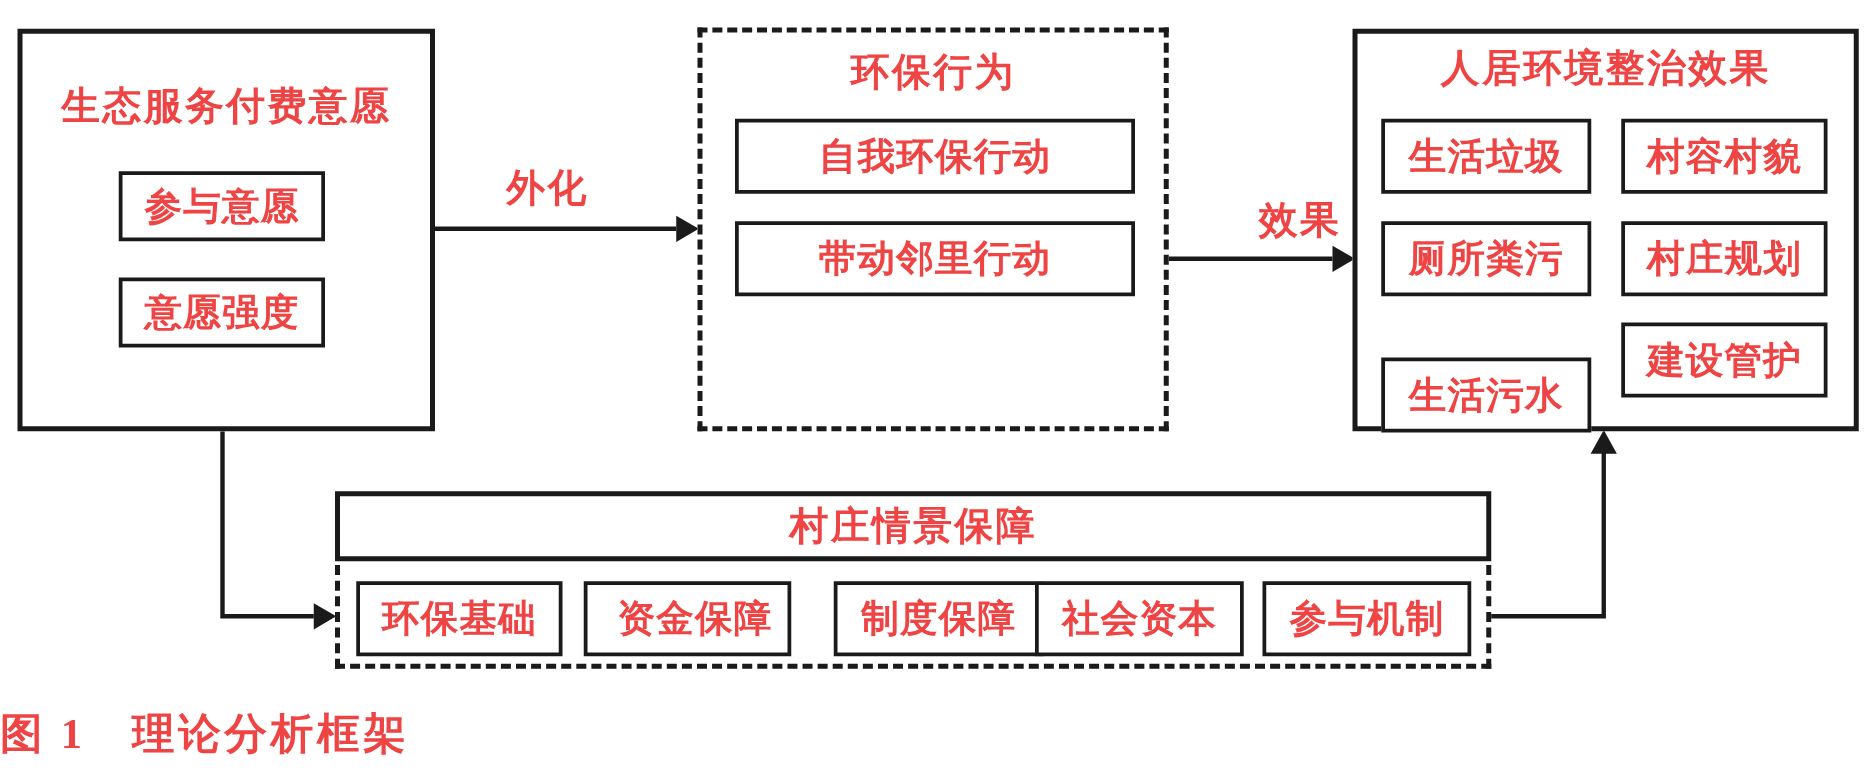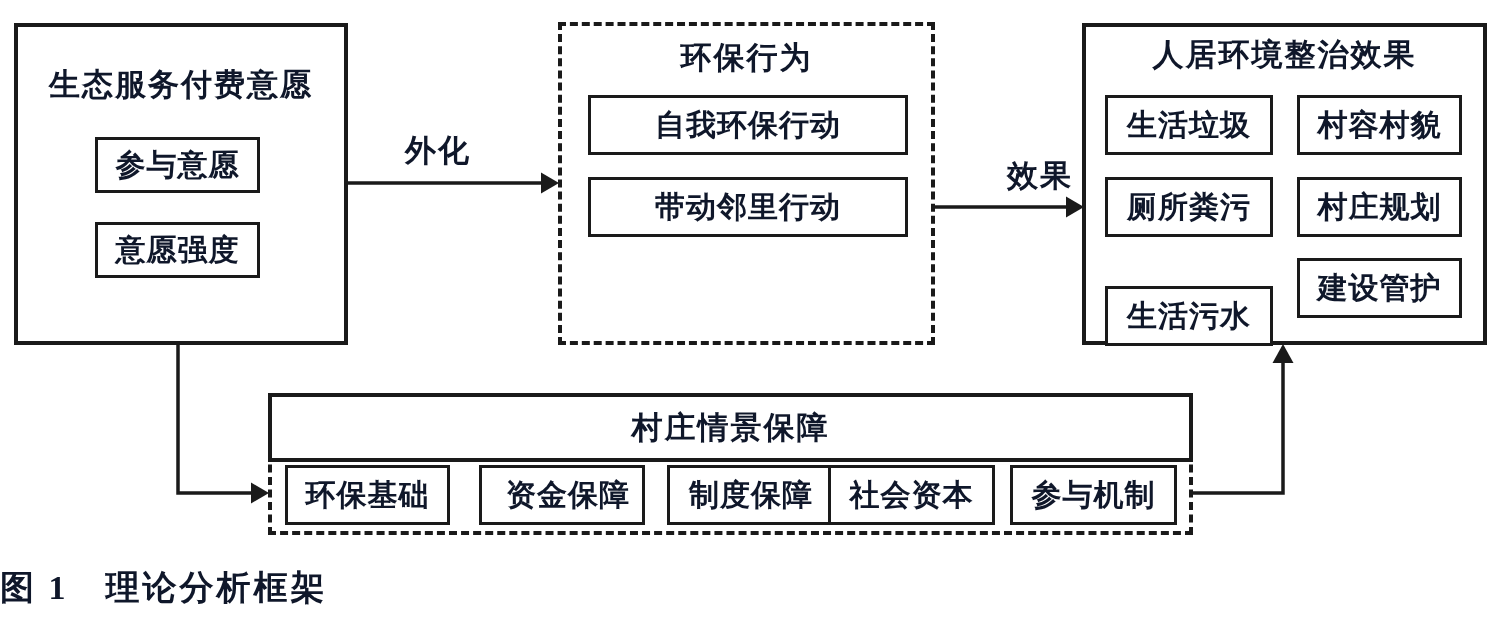--- a/index.html
+++ b/index.html
@@ -6,21 +6,21 @@
     margin: 0;
     padding: 0;
     background: #ffffff;
   }
   .stage {
     position: relative;
     width: 1500px;
     height: 622px;
     background: #ffffff;
     font-family: "Liberation Serif", "DejaVu Serif", serif;
-    color: #0f172a;
+    color: #ef4444;
     overflow: hidden;
   }
   .connector-layer {
     position: absolute;
     left: 0; top: 0;
     width: 1500px; height: 622px;
   }
   .box {
     position: absolute;
     box-sizing: border-box;
@@ -56,21 +56,21 @@
     text-align: center;
     font-size: 31px;
     font-weight: bold;
     letter-spacing: 2px;
     line-height: 34px;
     white-space: nowrap;
   }
   .bottom-title-bar {
     position: absolute;
     left: 268px; top: 393px;
-    width: 925px; height: 69px;
+    width: 925px; height: 56px;
     box-sizing: border-box;
     border: 4px solid #1a1a1a;
     display: flex;
     align-items: center;
     justify-content: center;
     font-size: 31px;
     font-weight: bold;
     letter-spacing: 2px;
     background: #ffffff;
   }
@@ -139,21 +139,21 @@
     <div class="sub-box" style="left:19px; top:231px; width:168px; height:60px;margin-top:28px;">生活污水</div>
     <div class="sub-box" style="left:211px; top:231px; width:165px; height:60px;">建设管护</div>
   </div>
 
   <div class="bottom-title-bar">
     <span>村庄情景保障</span>
   </div>
 
   <div class="bottom-dashed">
     <div class="sub-box" style="left:13px; top:13px; width:165px; height:60px;">环保基础</div>
-    <div class="sub-box" style="left:207px; top:13px; width:166px; height:60px;padding-left:12px;">资金保障</div>
+    <div class="sub-box" style="left:195px; top:13px; width:166px; height:60px;padding-left:12px;">资金保障</div>
     <div class="sub-box" style="left:375px; top:13px; width:168px; height:60px;margin-left:20px;">制度保障</div>
     <div class="sub-box" style="left:556px; top:13px; width:167px; height:60px;">社会资本</div>
     <div class="sub-box" style="left:738px; top:13px; width:167px; height:60px;">参与机制</div>
   </div>
 
   <div class="caption">图 1　理论分析框架</div>
 
 </div>
 
 </body></html>

